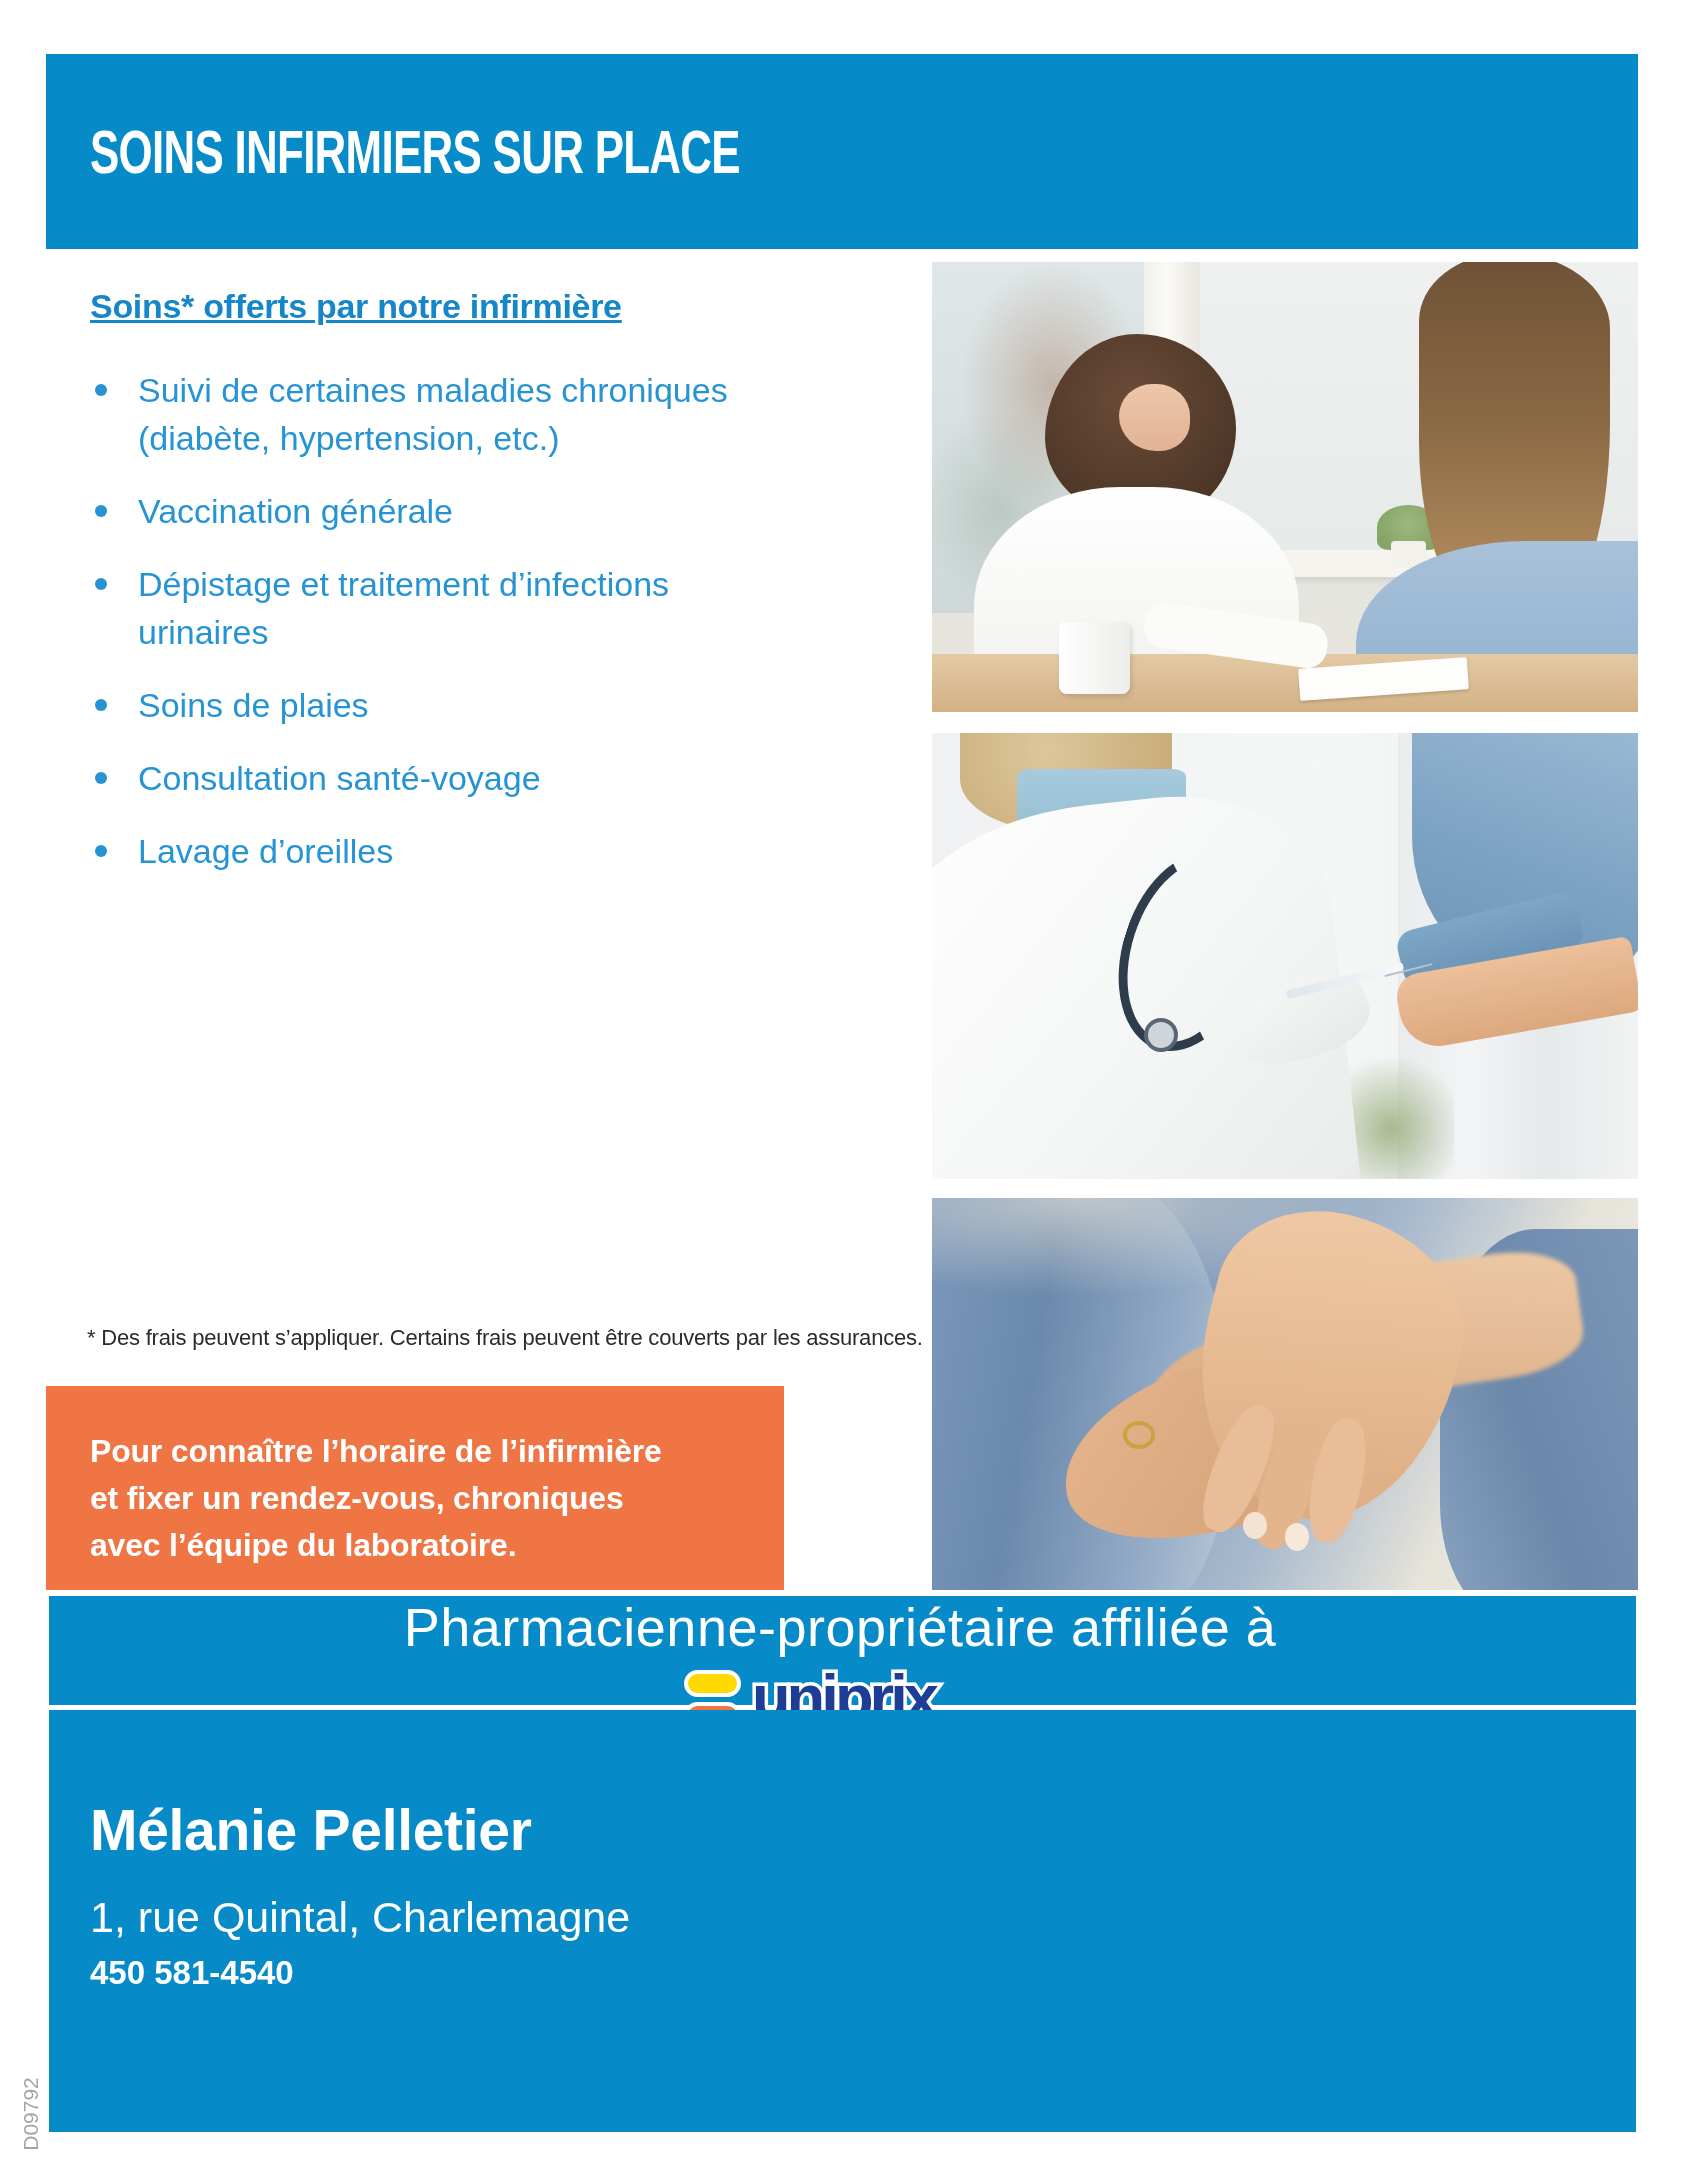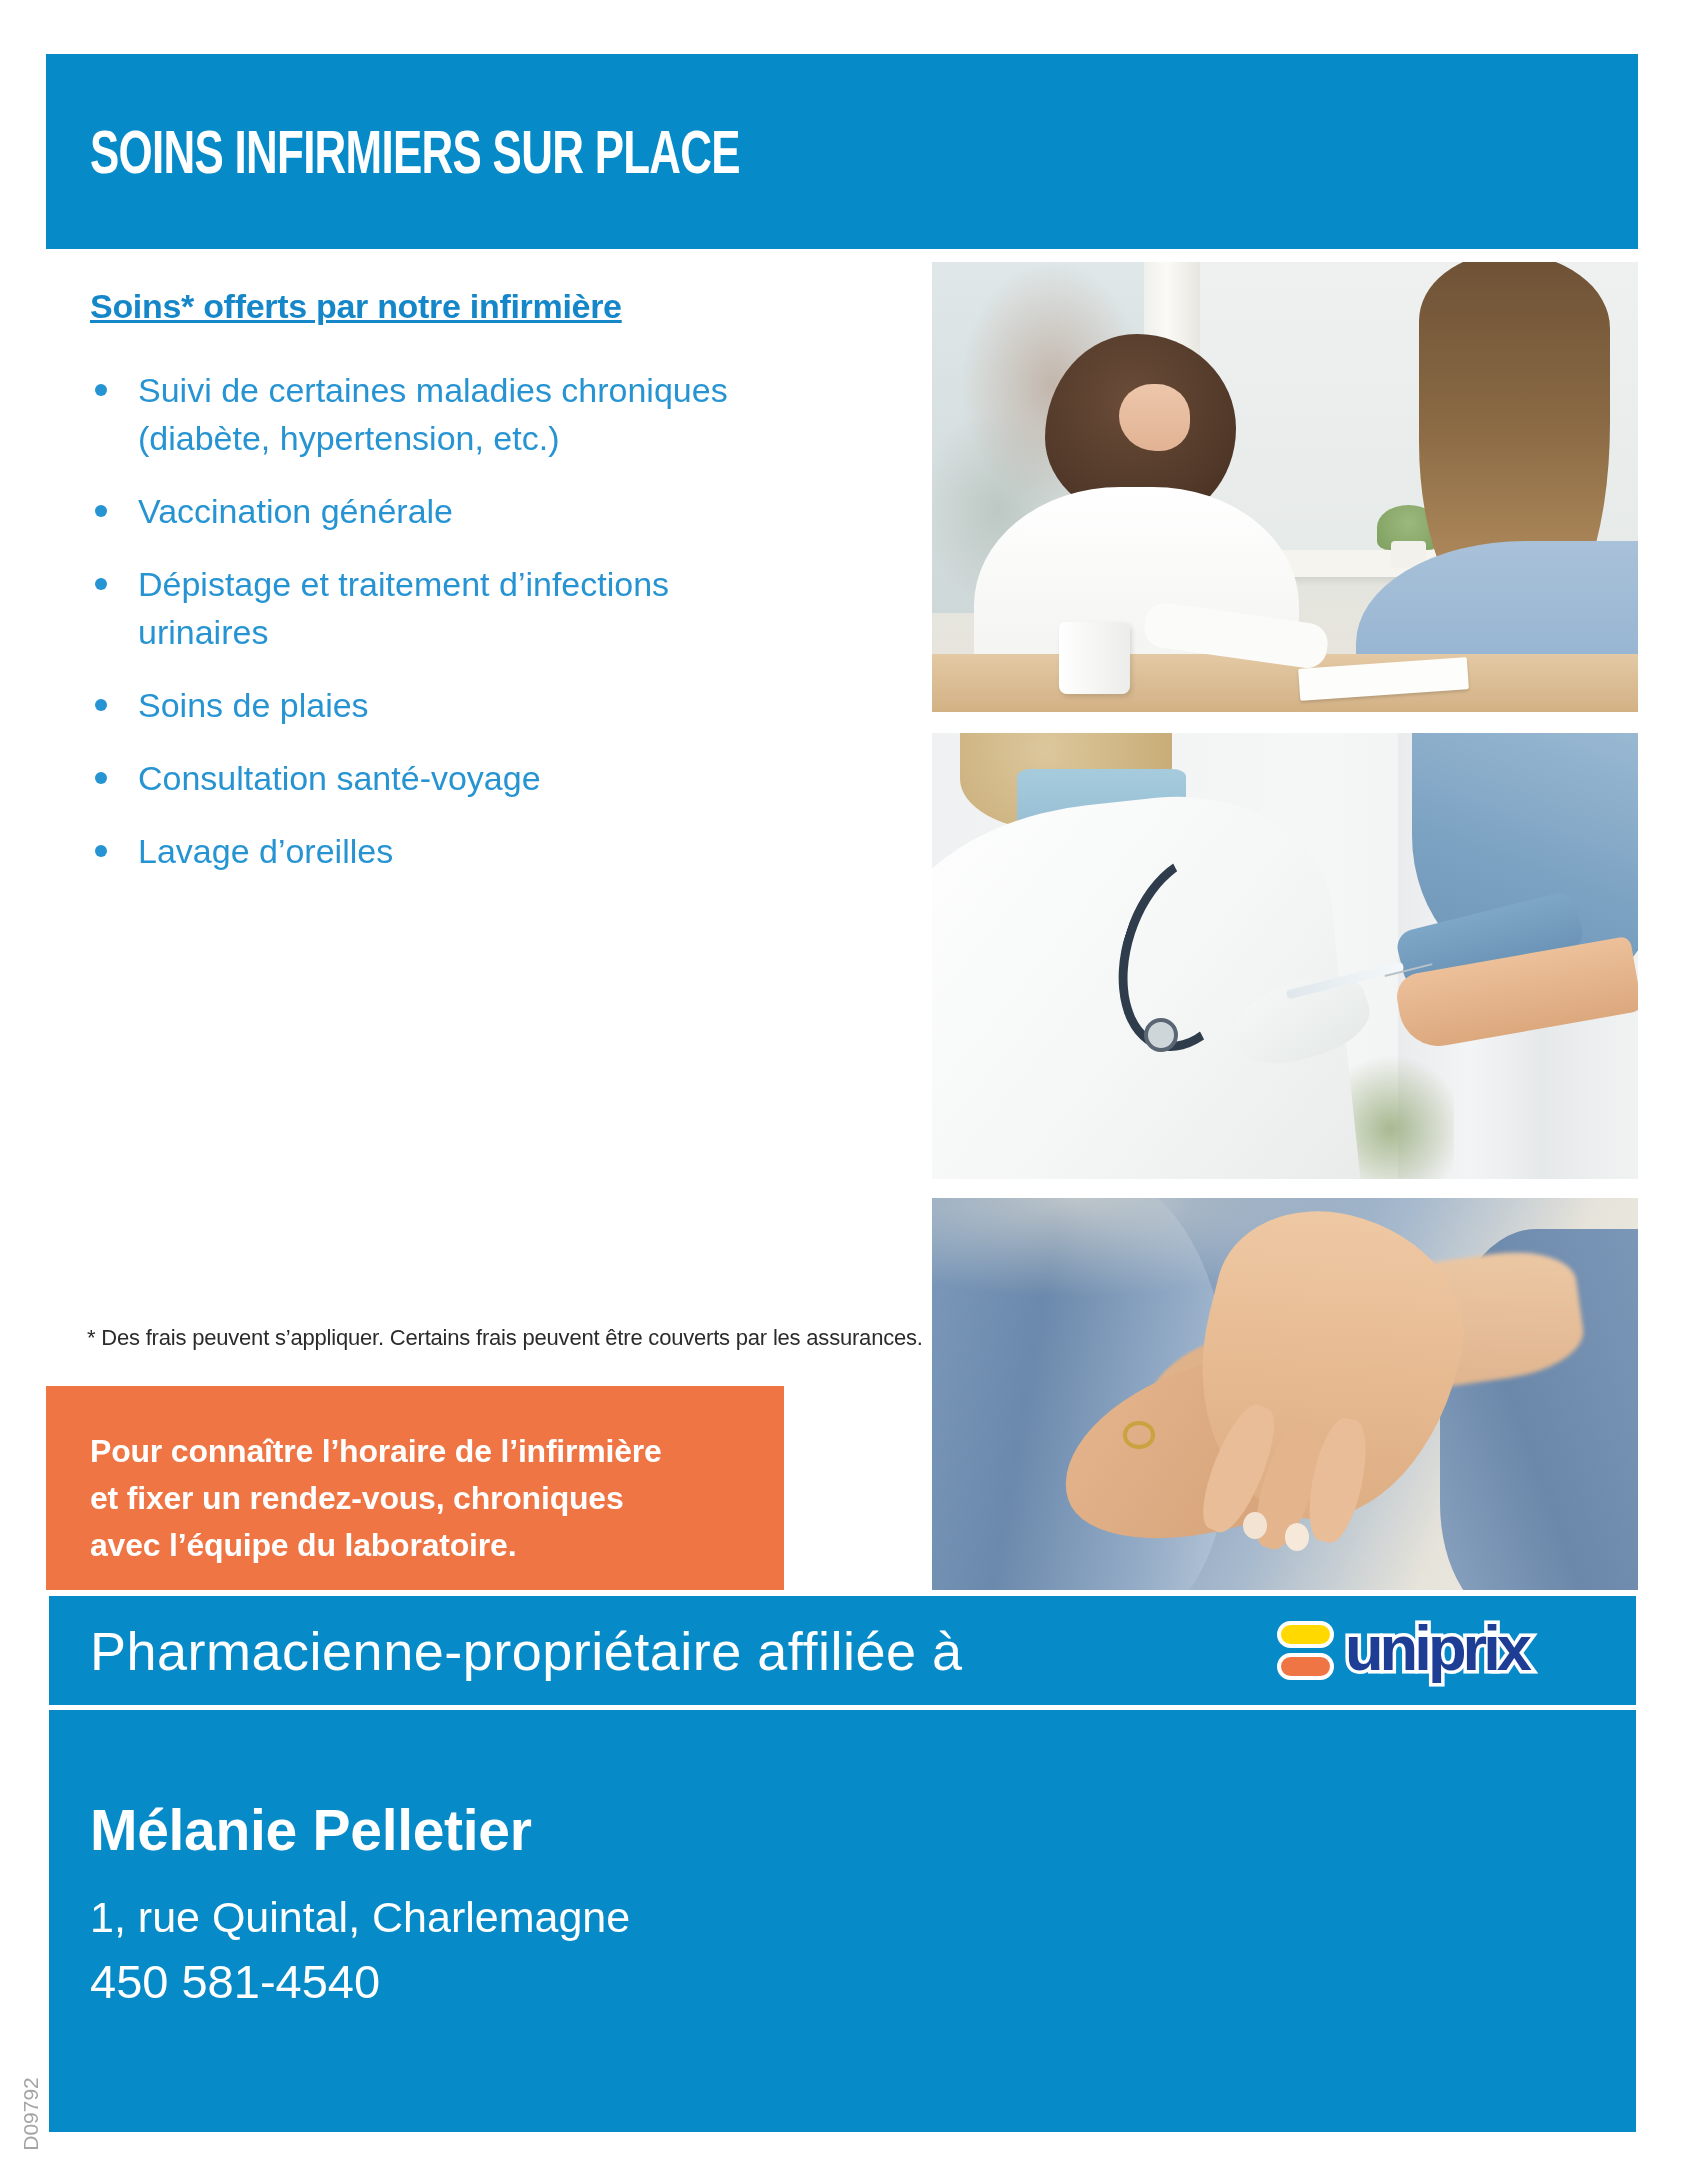--- a/index.html
+++ b/index.html
@@ -70,33 +70,33 @@
   .p3-hand-mid{left:30%;top:34%;width:34%;height:40%;background:#dfb28a;border-radius:50%;transform:rotate(-6deg);filter:blur(1px);}
   .p3-hand-old{left:18%;top:42%;width:46%;height:42%;background:linear-gradient(140deg,#e5b58d,#d29e74);border-radius:50% 45% 40% 55% / 55% 45% 45% 50%;transform:rotate(-18deg);}
   .p3-ring{left:27%;top:57%;width:3.4%;height:5%;border:4px solid #caa23f;background:transparent;border-radius:50%;}
   .p3-hand-top{left:38%;top:4%;width:36%;height:78%;background:linear-gradient(170deg,#efcaa6 0%,#e6b990 55%,#dcab81 100%);border-radius:45% 55% 48% 52% / 30% 35% 60% 58%;transform:rotate(14deg);}
   .p3-finger1{left:40%;top:52%;width:7%;height:34%;background:#e9bd97;border-radius:40%/50%;transform:rotate(22deg);}
   .p3-finger2{left:47%;top:56%;width:7%;height:34%;background:#e4b58c;border-radius:40%/50%;transform:rotate(18deg);}
   .p3-finger3{left:54%;top:56%;width:7%;height:32%;background:#e9bd97;border-radius:40%/50%;transform:rotate(12deg);}
   .p3-nail1{left:44%;top:80%;width:3.4%;height:7%;background:#f3e3d3;border-radius:50%;}
   .p3-nail2{left:50%;top:83%;width:3.4%;height:7%;background:#f6e9da;border-radius:50%;}
   
-  .affiliation-band{position:absolute;left:49px;top:1596px;width:1587px;height:109px;background:var(--blue);display:flex;align-items:center;justify-content:space-between;box-sizing:border-box;padding:0 46px 0 41px;}
+  .affiliation-band{position:absolute;left:49px;top:1596px;width:1587px;height:109px;background:var(--blue);display:flex;align-items:center;justify-content:space-between;box-sizing:border-box;padding:0 46px 0 41px;flex-direction:column;}
   .affiliation-label{color:#fff;font-size:54px;font-weight:normal;letter-spacing:0.5px;white-space:nowrap;}
   .logo{display:flex;align-items:center;}
   .logo-bars{display:flex;flex-direction:column;gap:5px;margin-right:7px;}
   .bar{width:57px;height:27px;border-radius:14px;border:4px solid #fff;box-sizing:border-box;}
   .bar-yellow{background:var(--yellow);}
   .bar-orange{background:var(--orange);}
   .logo svg{display:block;}
   
   .footer{position:absolute;left:49px;top:1710px;width:1587px;height:422px;background:var(--blue);box-sizing:border-box;padding:87px 0 0 41px;color:#fff;}
   .footer h2{margin:0;font-size:57px;font-weight:bold;letter-spacing:-0.3px;}
   .footer .address{margin:30px 0 0;font-size:43px;font-weight:normal;}
-  .footer .phone{margin:12px 0 0;font-size:47px;font-weight:normal;}
+  .footer .phone{margin:12px 0 0;font-size:33px;font-weight:bold;}
   
   .doc-code{position:absolute;left:-24px;top:2102px;width:109px;text-align:center;transform:rotate(-90deg);color:#a5a5a5;font-size:21px;}
 </style>
 </head>
 <body>
 
 <div class="page">
 
   <header class="title-band">
     <h1>SOINS INFIRMIERS SUR PLACE</h1>

